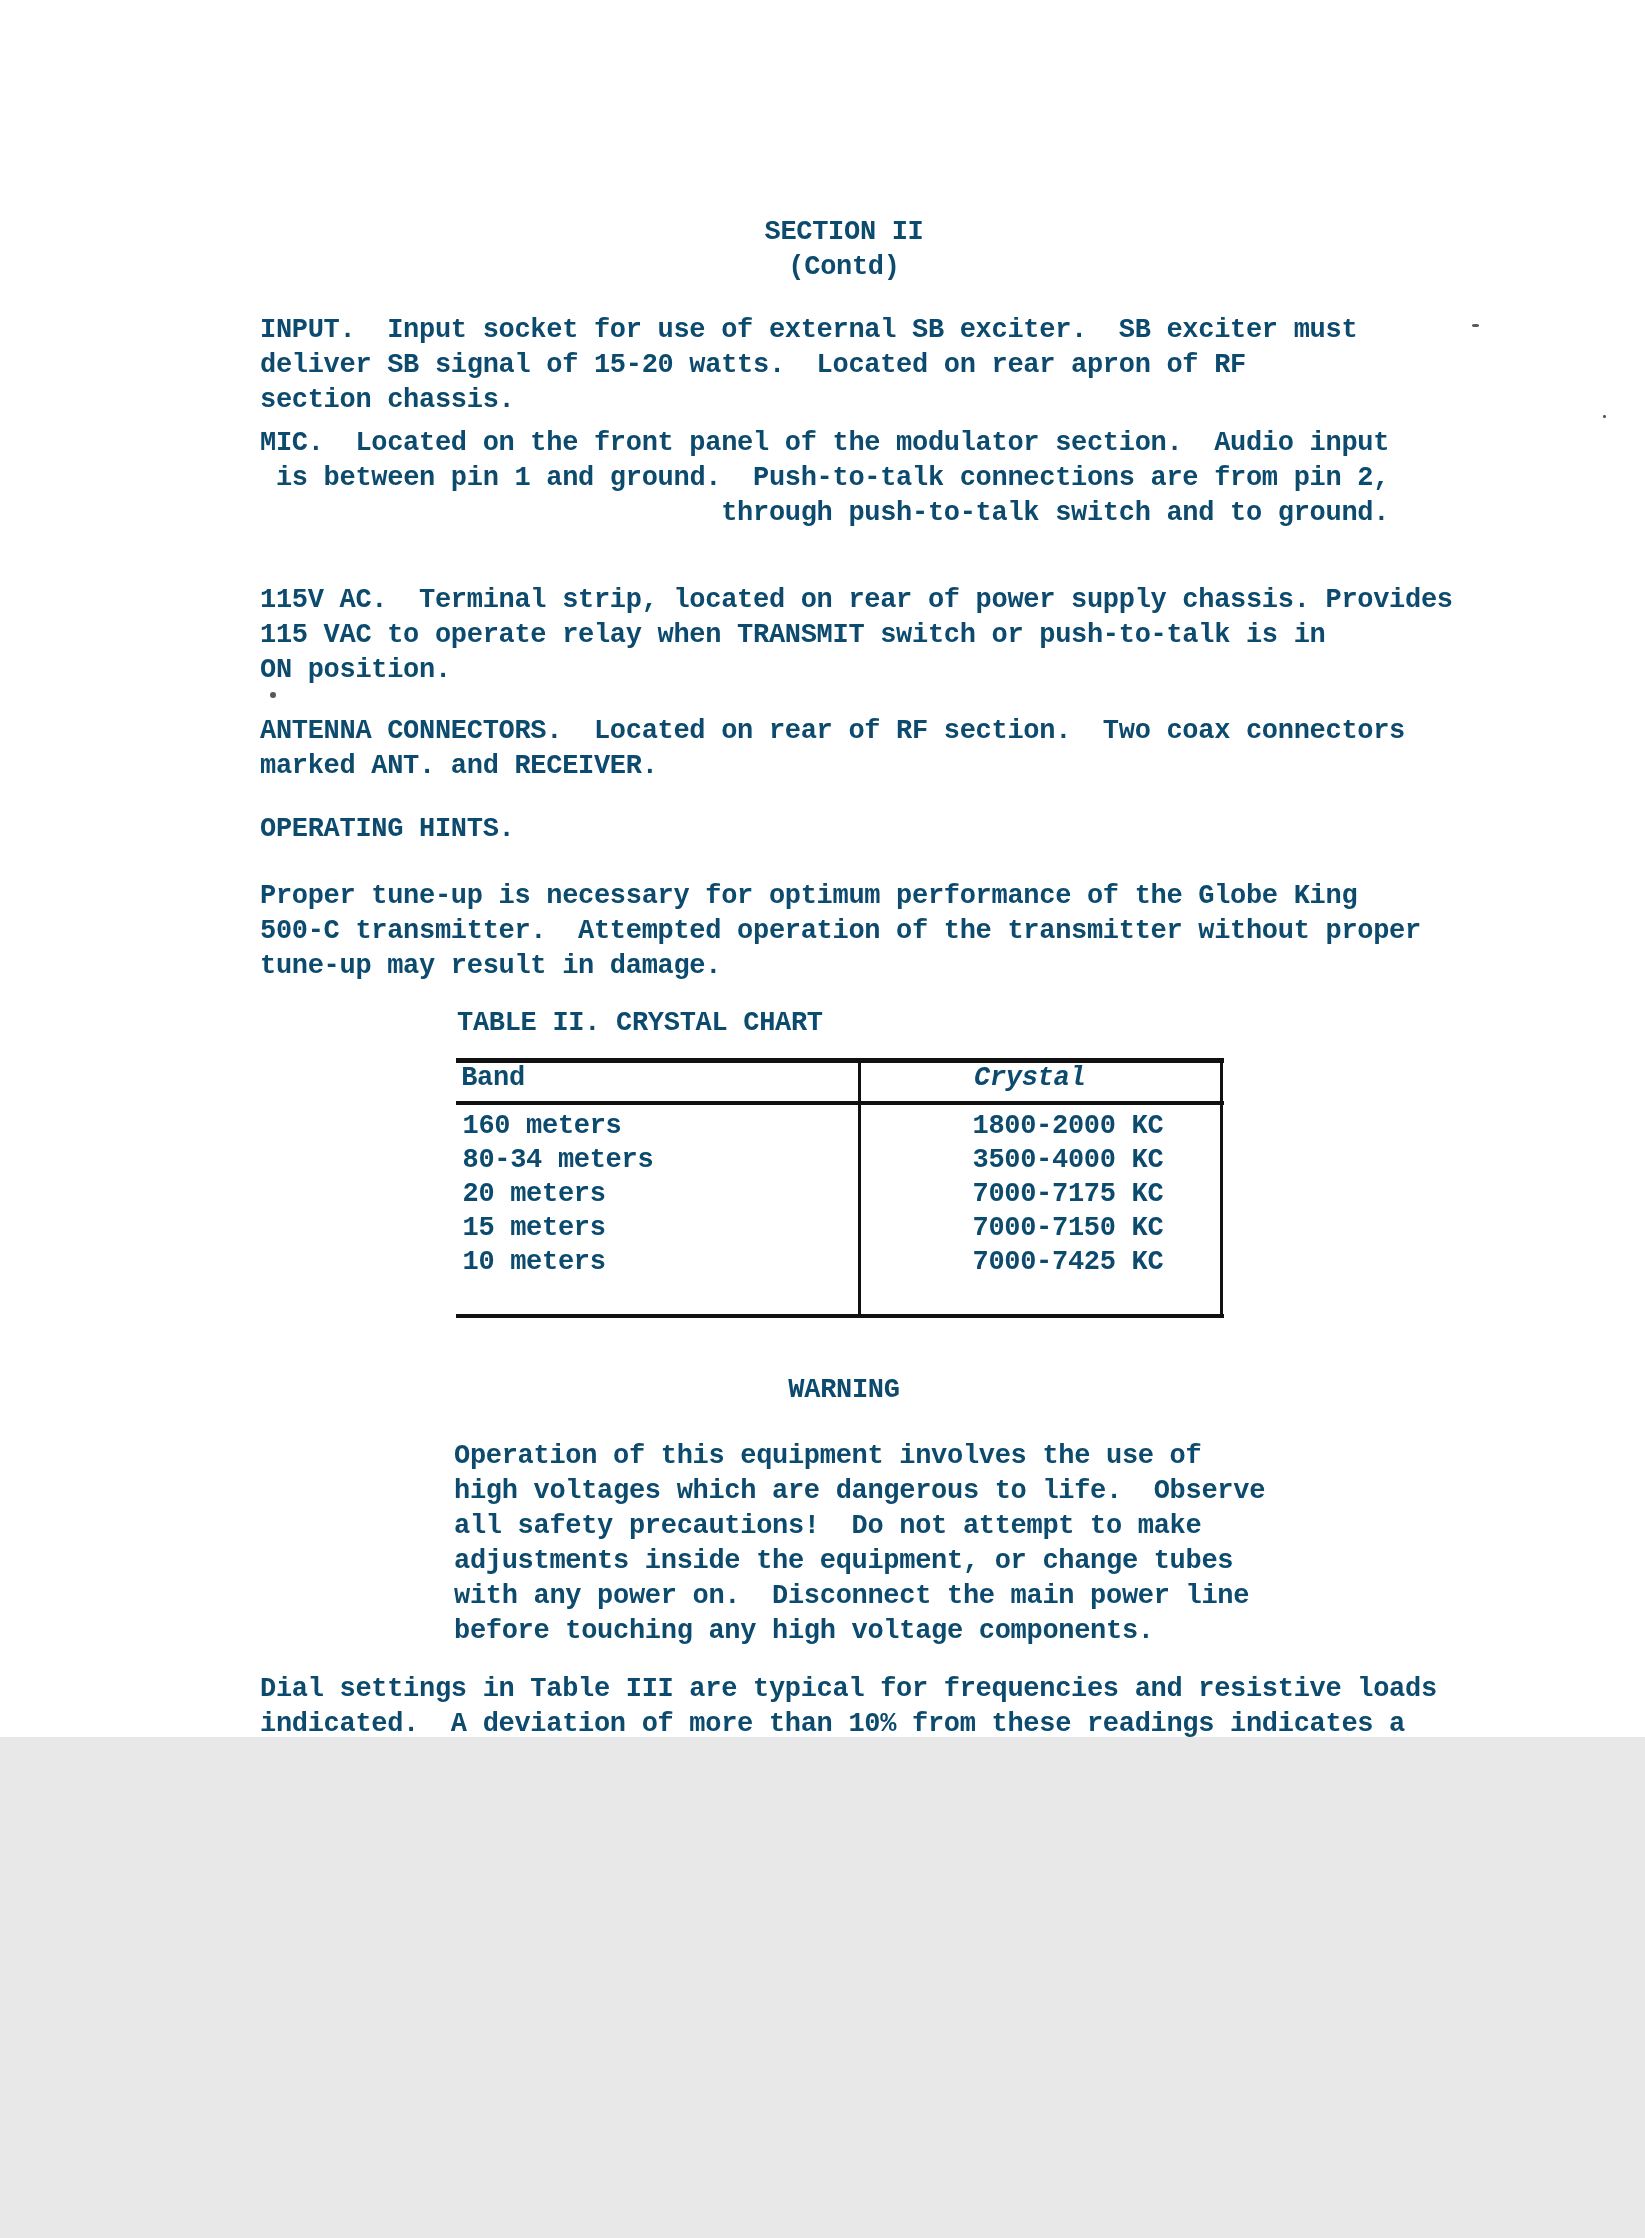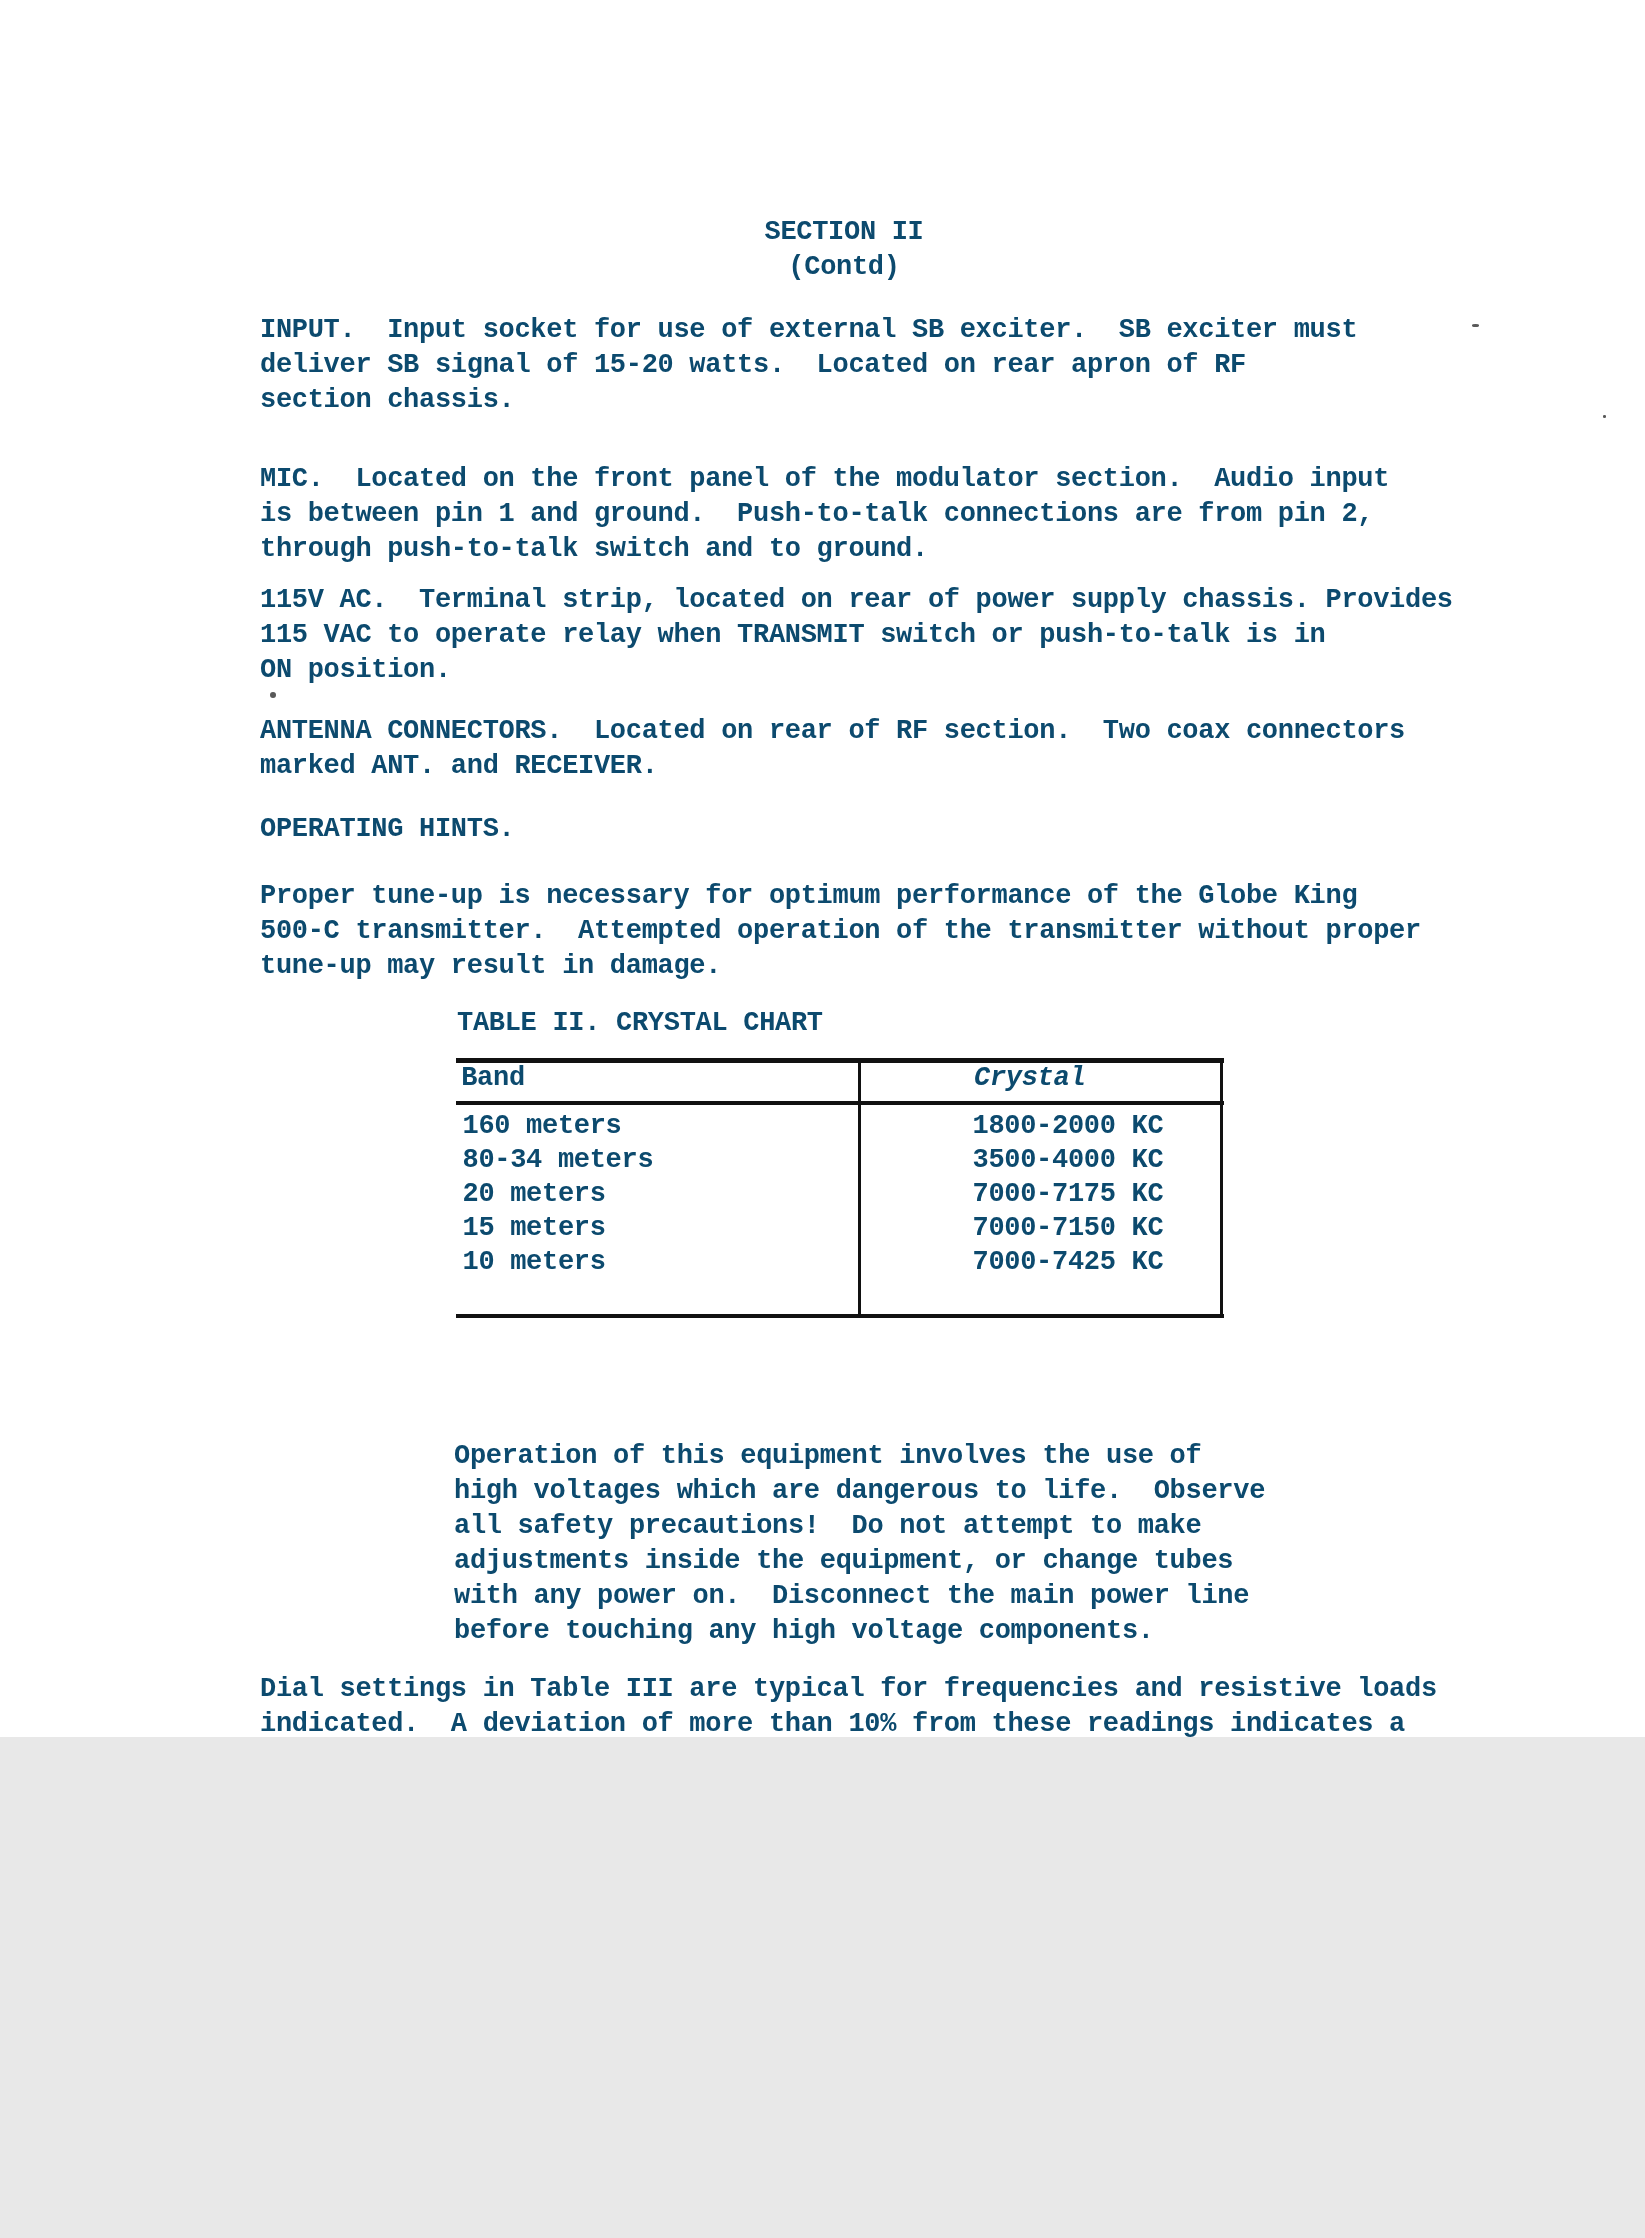--- a/index.html
+++ b/index.html
@@ -50,21 +50,21 @@
 <body>
 
 <div class="page">
 
   <div class="blk centered" style="top:215px;"><span>SECTION II</span>
 <span>(Contd)</span></div>
 
   <div class="blk body-l" style="top:313px;">INPUT.  Input socket for use of external SB exciter.  SB exciter must
 deliver SB signal of 15-20 watts.  Located on rear apron of RF
 section chassis.</div>
-  <div class="blk body-l" style="top:462px;">MIC.  Located on the front panel of the modulator section.  Audio input
+  <div class="blk body-l" style="top:426px;text-align:right;">MIC.  Located on the front panel of the modulator section.  Audio input
 is between pin 1 and ground.  Push-to-talk connections are from pin 2,
 through push-to-talk switch and to ground.</div>
   <div class="blk body-l" style="top:583px;">115V AC.  Terminal strip, located on rear of power supply chassis. Provides
 115 VAC to operate relay when TRANSMIT switch or push-to-talk is in
 ON position.</div>
   <div class="blk body-l" style="top:714px;">ANTENNA CONNECTORS.  Located on rear of RF section.  Two coax connectors
 marked ANT. and RECEIVER.</div>
   <div class="blk body-l" style="top:812px;">OPERATING HINTS.</div>
   <div class="blk body-l" style="top:879px;">Proper tune-up is necessary for optimum performance of the Globe King
 500-C transmitter.  Attempted operation of the transmitter without proper
@@ -84,20 +84,21 @@
 
     <div class="rows">
       <div class="row"><span class="band-cell">160 meters</span><span>1800-2000 KC</span></div>
       <div class="row"><span class="band-cell">80-34 meters</span><span>3500-4000 KC</span></div>
       <div class="row"><span class="band-cell">20 meters</span><span>7000-7175 KC</span></div>
       <div class="row"><span class="band-cell">15 meters</span><span>7000-7150 KC</span></div>
       <div class="row"><span class="band-cell">10 meters</span><span>7000-7425 KC</span></div>
     </div>
   </div>
 
+  <div class="blk centered" style="top:1373px;">WARNING</div>
   <div class="blk indent" style="top:1439px;">Operation of this equipment involves the use of
 high voltages which are dangerous to life.  Observe
 all safety precautions!  Do not attempt to make
 adjustments inside the equipment, or change tubes
 with any power on.  Disconnect the main power line
 before touching any high voltage components.</div>
 
   <div class="blk body-l" style="top:1672px;"><span>Dial settings in Table III are typical for frequencies and resistive loads
 indicated.  A deviation of more than 10% from these readings indicates a
 reactive load presented to the transmitter, causing improper tuning.  When

